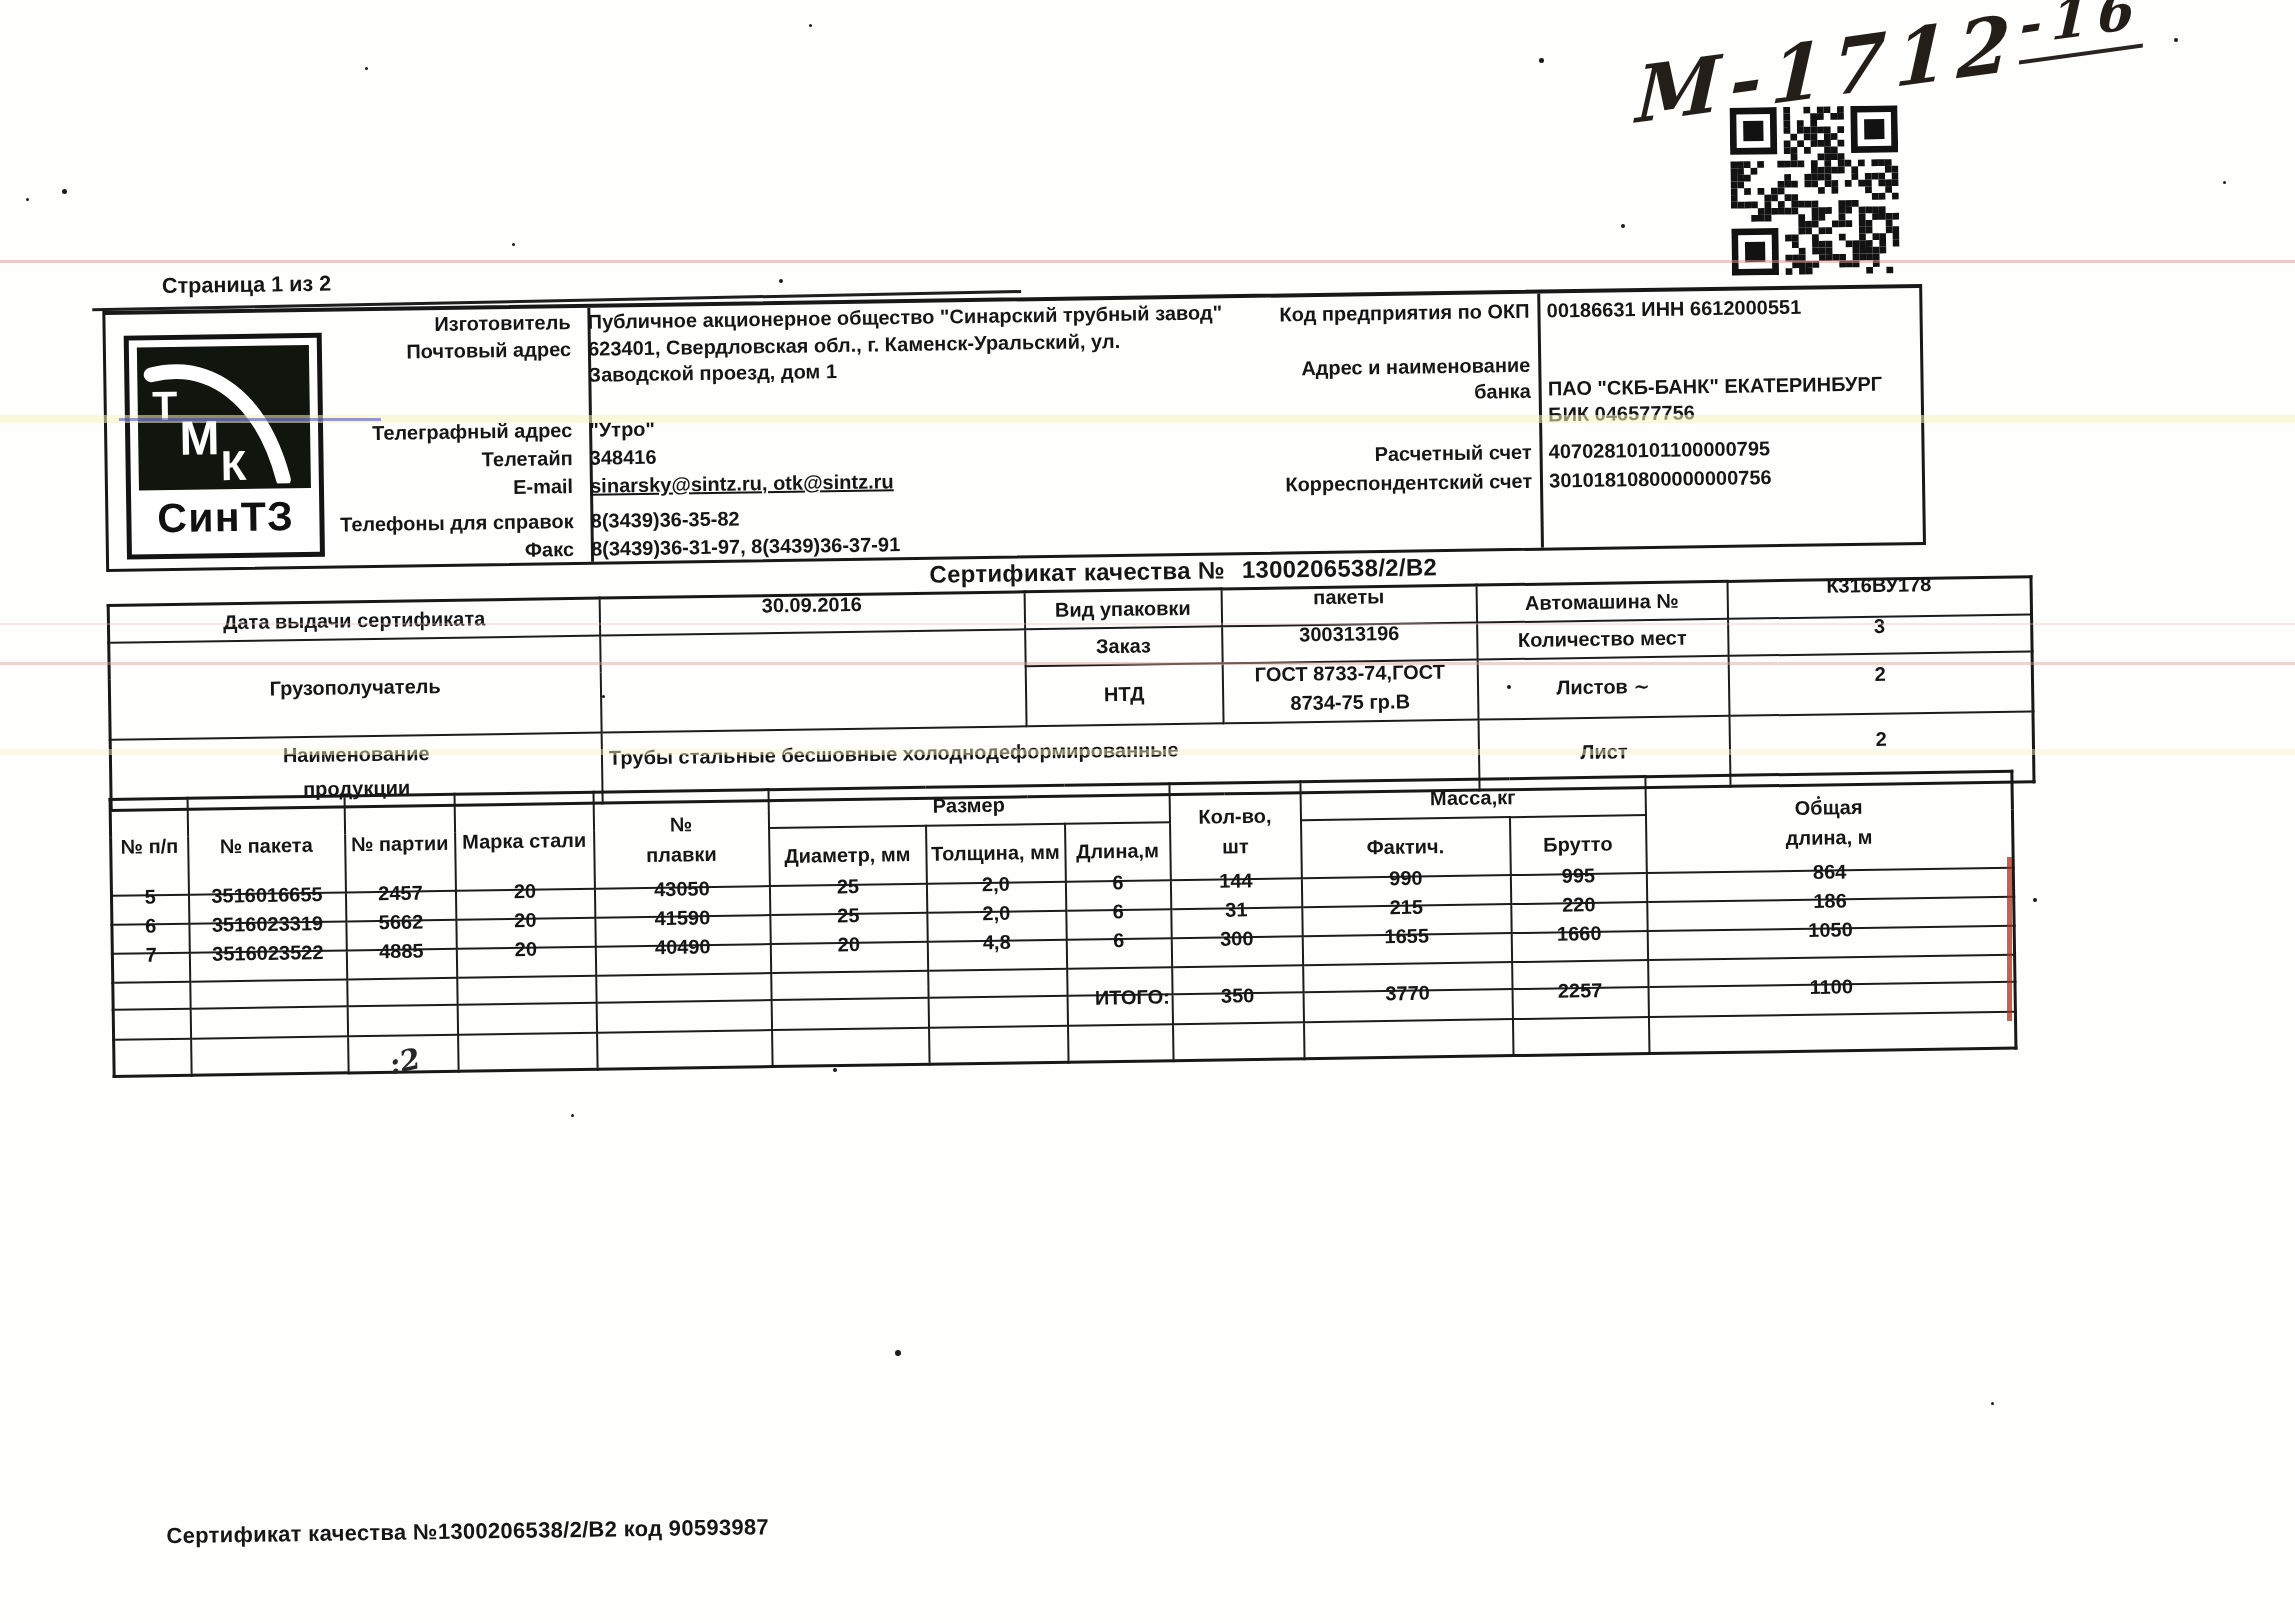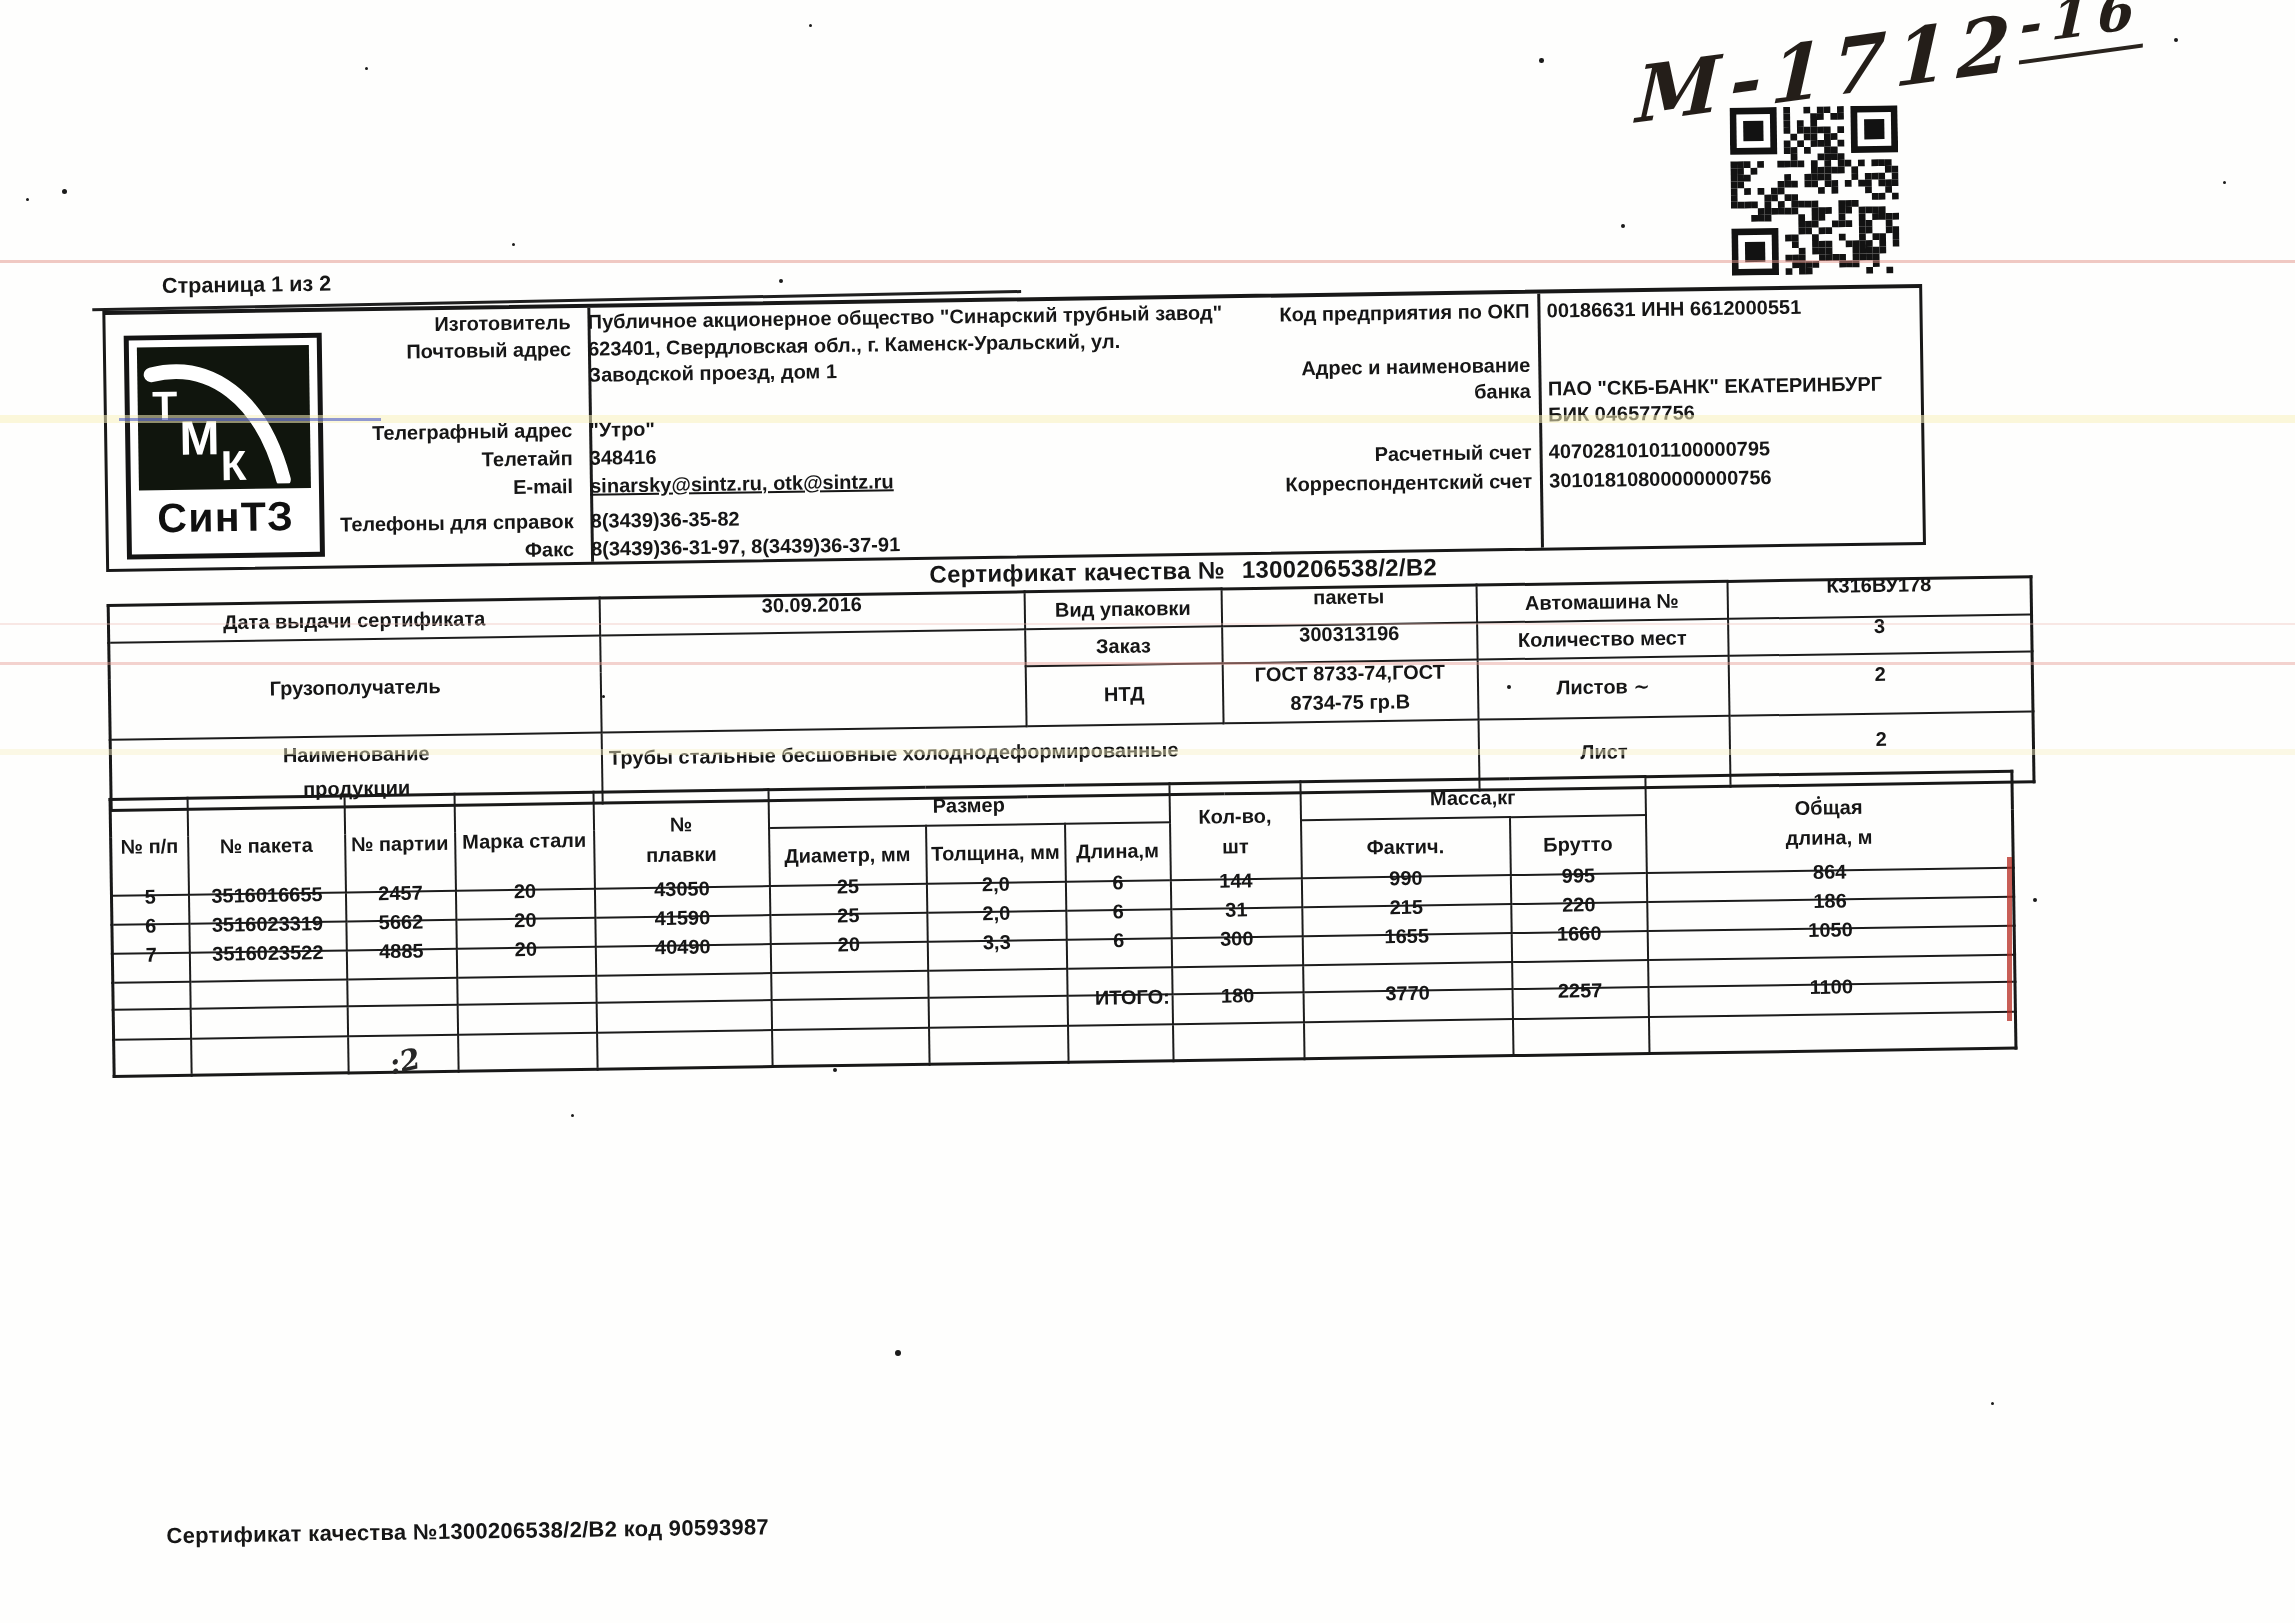--- a/index.html
+++ b/index.html
@@ -511,21 +511,21 @@
           <td><span class="typed">220</span></td>
           <td><span class="typed">186</span></td>
         </tr>
         <tr style="height:29px;">
           <td><span class="typed">7</span></td>
           <td><span class="typed">3516023522</span></td>
           <td><span class="typed">4885</span></td>
           <td><span class="typed">20</span></td>
           <td><span class="typed">40490</span></td>
           <td><span class="typed">20</span></td>
-          <td><span class="typed">3,3</span></td>
+          <td><span class="typed">4,8</span></td>
           <td><span class="typed">6</span></td>
           <td><span class="typed">300</span></td>
           <td><span class="typed">1655</span></td>
           <td><span class="typed">1660</span></td>
           <td><span class="typed">1050</span></td>
         </tr>
 
         <tr style="height:27.5px;">
           <td></td>
               <td></td>
@@ -542,21 +542,21 @@
         </tr>
         <tr style="height:30px;">
           <td></td>
               <td></td>
               <td></td>
               <td></td>
               <td></td>
               <td></td>
               <td></td>
           <td class="itogo-cell"><span class="typed">ИТОГО:</span></td>
-          <td><span class="typed">180</span></td>
+          <td><span class="typed">350</span></td>
           <td><span class="typed">3770</span></td>
           <td><span class="typed">2257</span></td>
           <td><span class="typed">1100</span></td>
         </tr>
         <tr style="height:30px;">
           <td></td>
               <td></td>
           <td><span class="hw2">:2</span></td>
           <td></td>
               <td></td>

